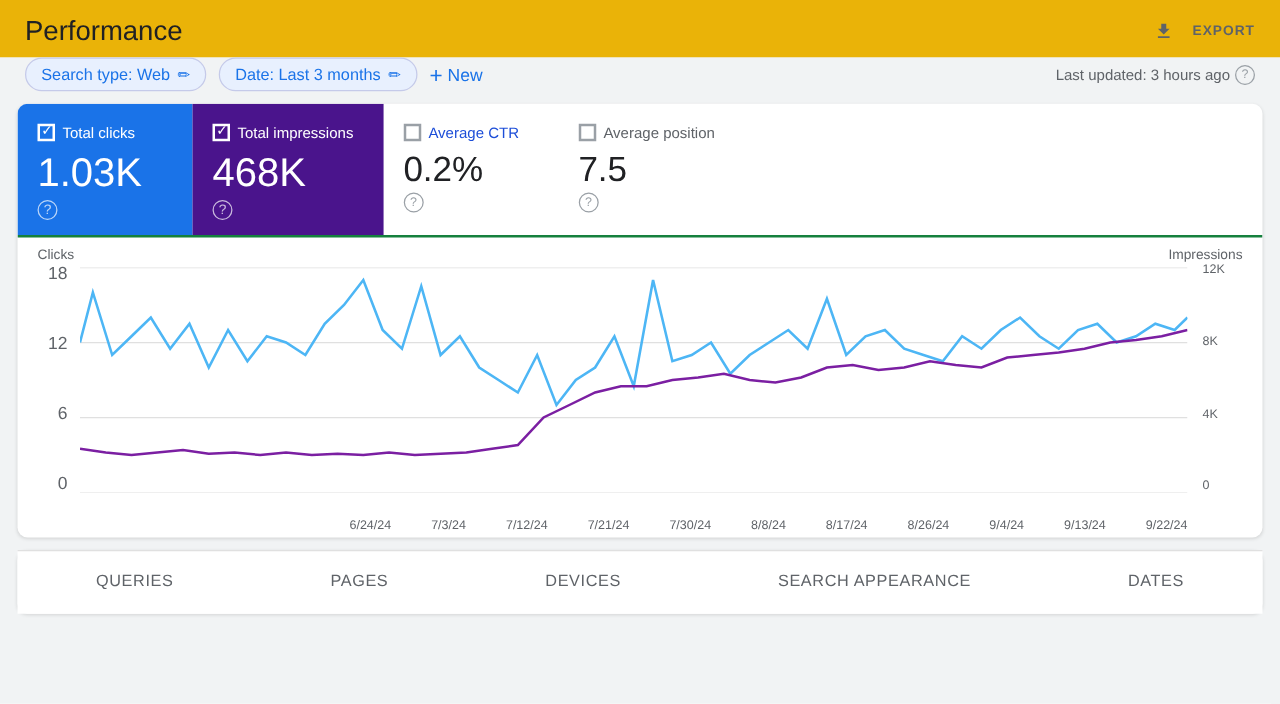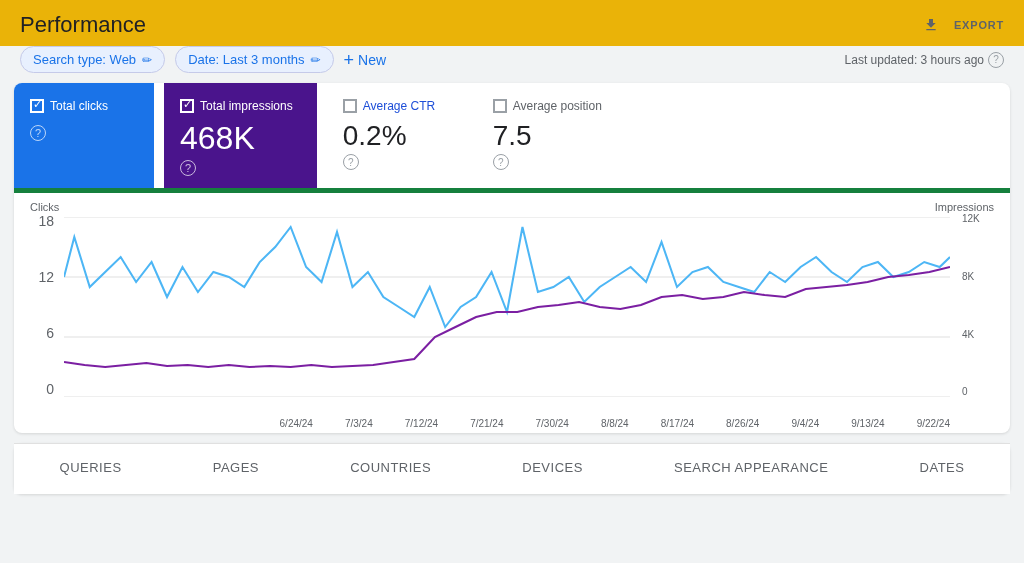--- a/index.html
+++ b/index.html
@@ -78,22 +78,21 @@
     }
     .main-card {
       background: #fff;
       border-radius: 8px;
       margin: 0 14px 10px 14px;
       box-shadow: 0 1px 3px rgba(0,0,0,0.12);
       overflow: hidden;
     }
     .metrics-row {
       display: flex;
-      border-bottom: 5px solid #15803d;
-      gap: 10px;
+      border-bottom: 2px solid #15803d;
     }
     .metric-card {
       padding: 16px 24px 12px 16px;
       min-width: 140px;
     }
     .metric-card.active-clicks {
       background: #1a73e8;
       color: #fff;
     }
     .metric-card.active-impressions {
@@ -288,20 +287,21 @@
 
 <div class="main-card">
 
   <div class="metrics-row">
 
     <div class="metric-card active-clicks">
       <div class="metric-header">
         <span class="metric-checkbox checked" style="border-color:#fff;color:#fff;"></span>
         <span>Total clicks</span>
       </div>
+      <div class="metric-value">1.03K</div>
       <span class="metric-help" style="color:#fff;border-color:#fff;">?</span>
     </div>
 
     <div class="metric-card active-impressions">
       <div class="metric-header">
         <span class="metric-checkbox checked" style="border-color:#fff;color:#fff;"></span>
         <span>Total impressions</span>
       </div>
       <div class="metric-value">468K</div>
       <span class="metric-help" style="color:#fff;border-color:#fff;">?</span>
@@ -475,18 +475,17 @@
       <span>9/13/24</span>
       <span>9/22/24</span>
     </div>
   </div>
 </div>
 
 <div class="bottom-tabs">
   <div class="tabs-row">
     <div class="tab-item">QUERIES</div>
     <div class="tab-item">PAGES</div>
-    <div class="tab-item">COUNTRIES</div>
     <div class="tab-item">DEVICES</div>
     <div class="tab-item">SEARCH APPEARANCE</div>
     <div class="tab-item">DATES</div>
   </div>
 </div>
 
 </body></html>

